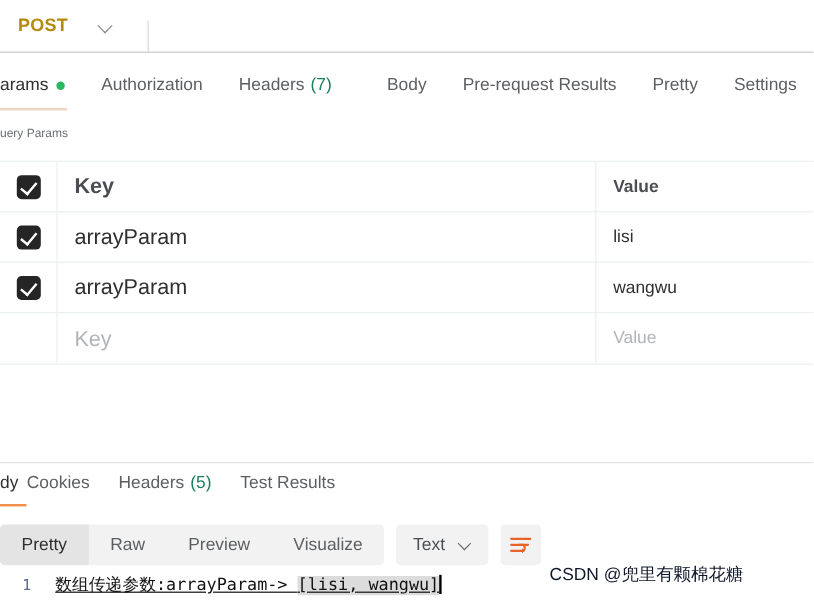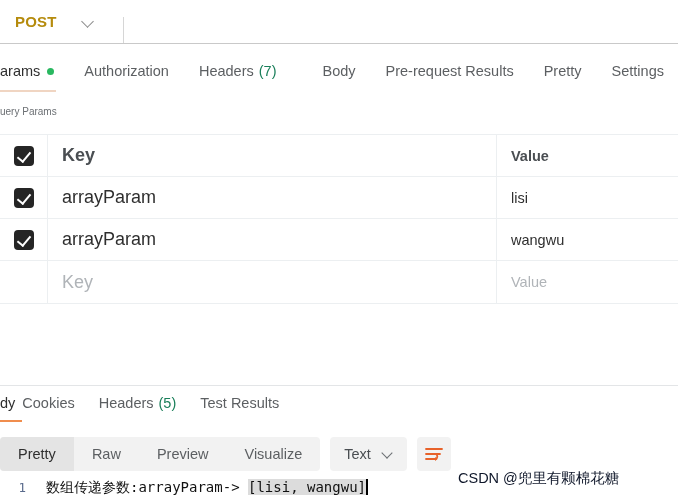--- a/index.html
+++ b/index.html
@@ -163,21 +163,21 @@
     display: flex; align-items: flex-start;
   }
   .gutter {
     width: 30px; text-align: right; padding-right: 4px;
     font-family: "DejaVu Sans Mono", monospace; font-size: 12.5px;
     color: #5a6b8c; padding-top: 4px;
   }
   .code-line {
     padding-left: 16px; padding-top: 3px;
     font-family: "DejaVu Sans Mono", monospace; font-size: 14px;
-    color: #111; white-space: nowrap;
+    color: #111; white-space: nowrap; text-decoration: underline;
   }
   .sel {
     background: #dcdcdc; display: inline;
   }
   .caret {
     display: inline-block; width: 1.6px; height: 16px;
     background: #000; vertical-align: -3px;
   }
 
   

